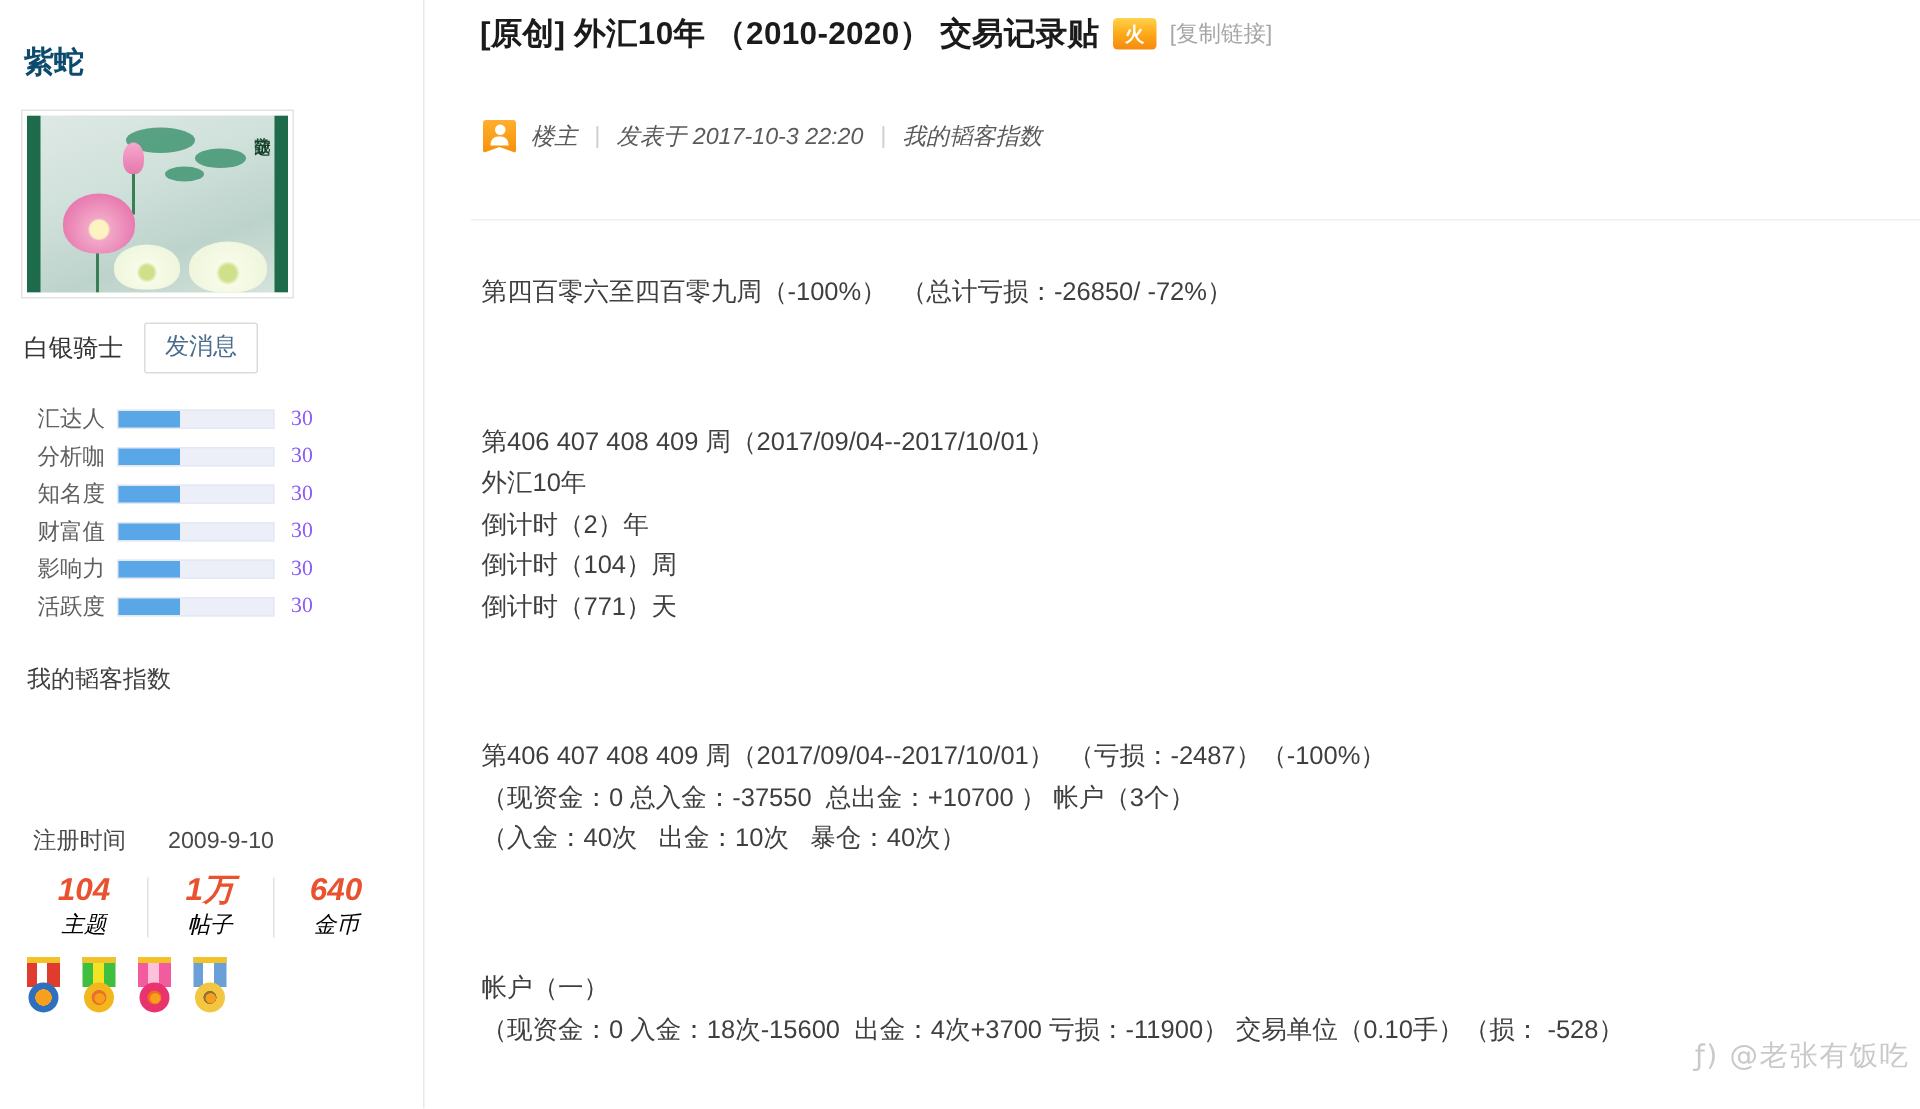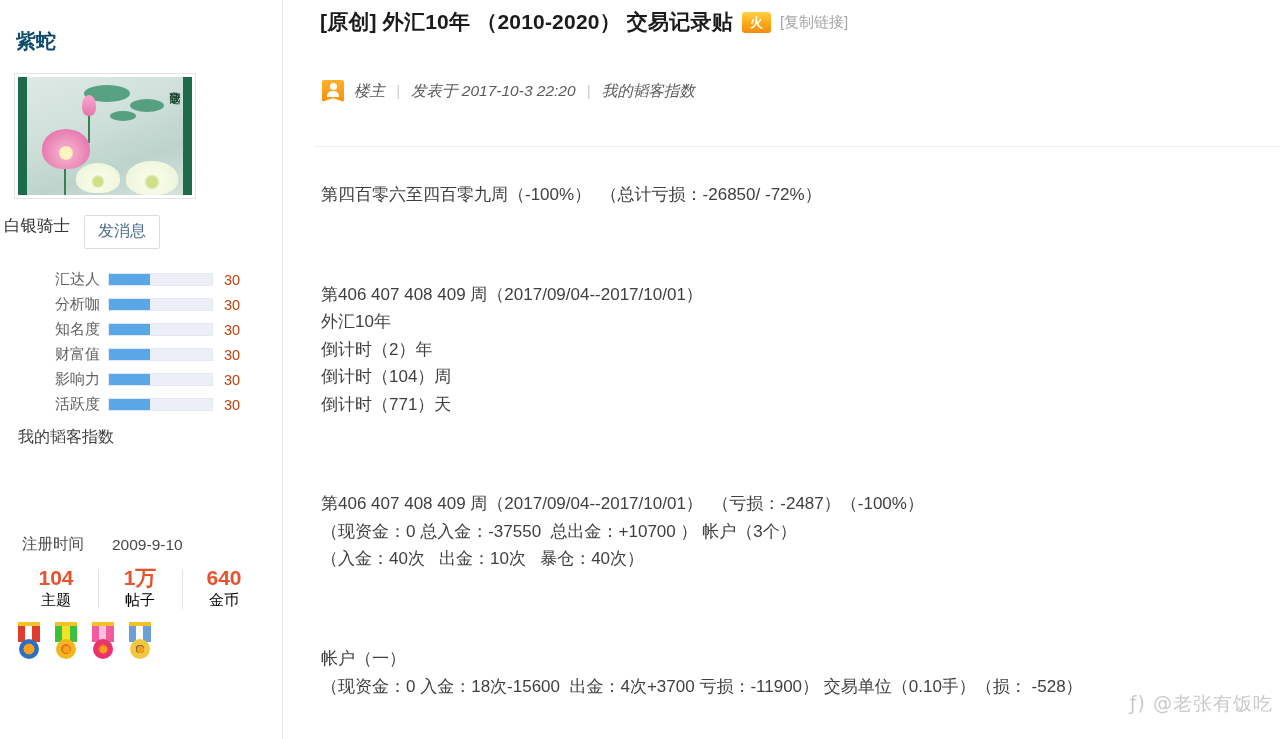--- a/index.html
+++ b/index.html
@@ -99,72 +99,74 @@
   .stem.s2 { left:70px; top:36px; height:30px; }
   .calli {
     position:absolute; right:12px; top:5px;
     writing-mode: vertical-rl;
     font-family: "DejaVu Serif", serif;
     font-size: 11px; color:#14412b; line-height:1.12;
     letter-spacing: 1px;
   }
 
   .rank-row {
-    display:flex; align-items:flex-start; gap: 14px;
-    padding: 16px 0 0 4px;
+    display:flex; align-items:center; gap: 14px;
+    padding: 16px 0 0 16px;
   }
   .rank-title { font-size: 16.5px; color:#333; }
   .msg-btn {
     border: 1px solid #dcdcdc;
     background: #fff;
     color: #4a6c8c;
     font-size: 16px;
     padding: 5px 13px 6px;
     border-radius: 2px;
     font-family: "Liberation Sans", sans-serif;
     cursor: pointer;
   }
 
-  .stats { margin: 18px 0 0 0; padding-left: 30px; }
+  .stats { margin: 18px 0 16px 0; }
   .stat-row {
     display:flex; align-items:center;
     height: 25px;
   }
   .stat-name {
     width: 70px; text-align:right;
     font-size: 15px; color:#5f5f5f; padding-right:8px;
   }
   .bar-track {
     width: 105px; height: 13px;
     background: #eceef8;
     border: 1px solid #e4e7f4;
     box-sizing: border-box;
     position: relative;
   }
   .bar-fill {
     position:absolute; left:0; top:0; bottom:0;
     background: #5aa7e8;
   }
   .stat-val {
-    font-size: 14.5px; color:#c2410c;
+    font-size: 14.5px; color:#8b5cf6;
     padding-left: 11px;
+    font-family: Liberation Serif, serif;
   }
   .stats-caption {
     text-align:left; font-size: 16px; color:#3f3f3f;
     padding: 10px 0 0 18px;
   }
 
   .reg-row {
     display:flex; align-items:center; gap:28px;
     padding: 86px 0 0 22px;
     font-size: 15.5px; color:#4a4a4a;
   }
   .counts {
     display:flex; align-items:center;
     padding: 10px 0 0 14px;
+    font-style: italic;
   }
   .count-cell {
     width: 84px; text-align:center;
     position:relative;
   }
   .count-cell + .count-cell::before {
     content:""; position:absolute; left:0; top:4px;
     width:1px; height:40px; background:#e2e2e2;
   }
   .count-num { font-size: 21px; font-weight:bold; color:#e8522e; line-height:1.25; }

